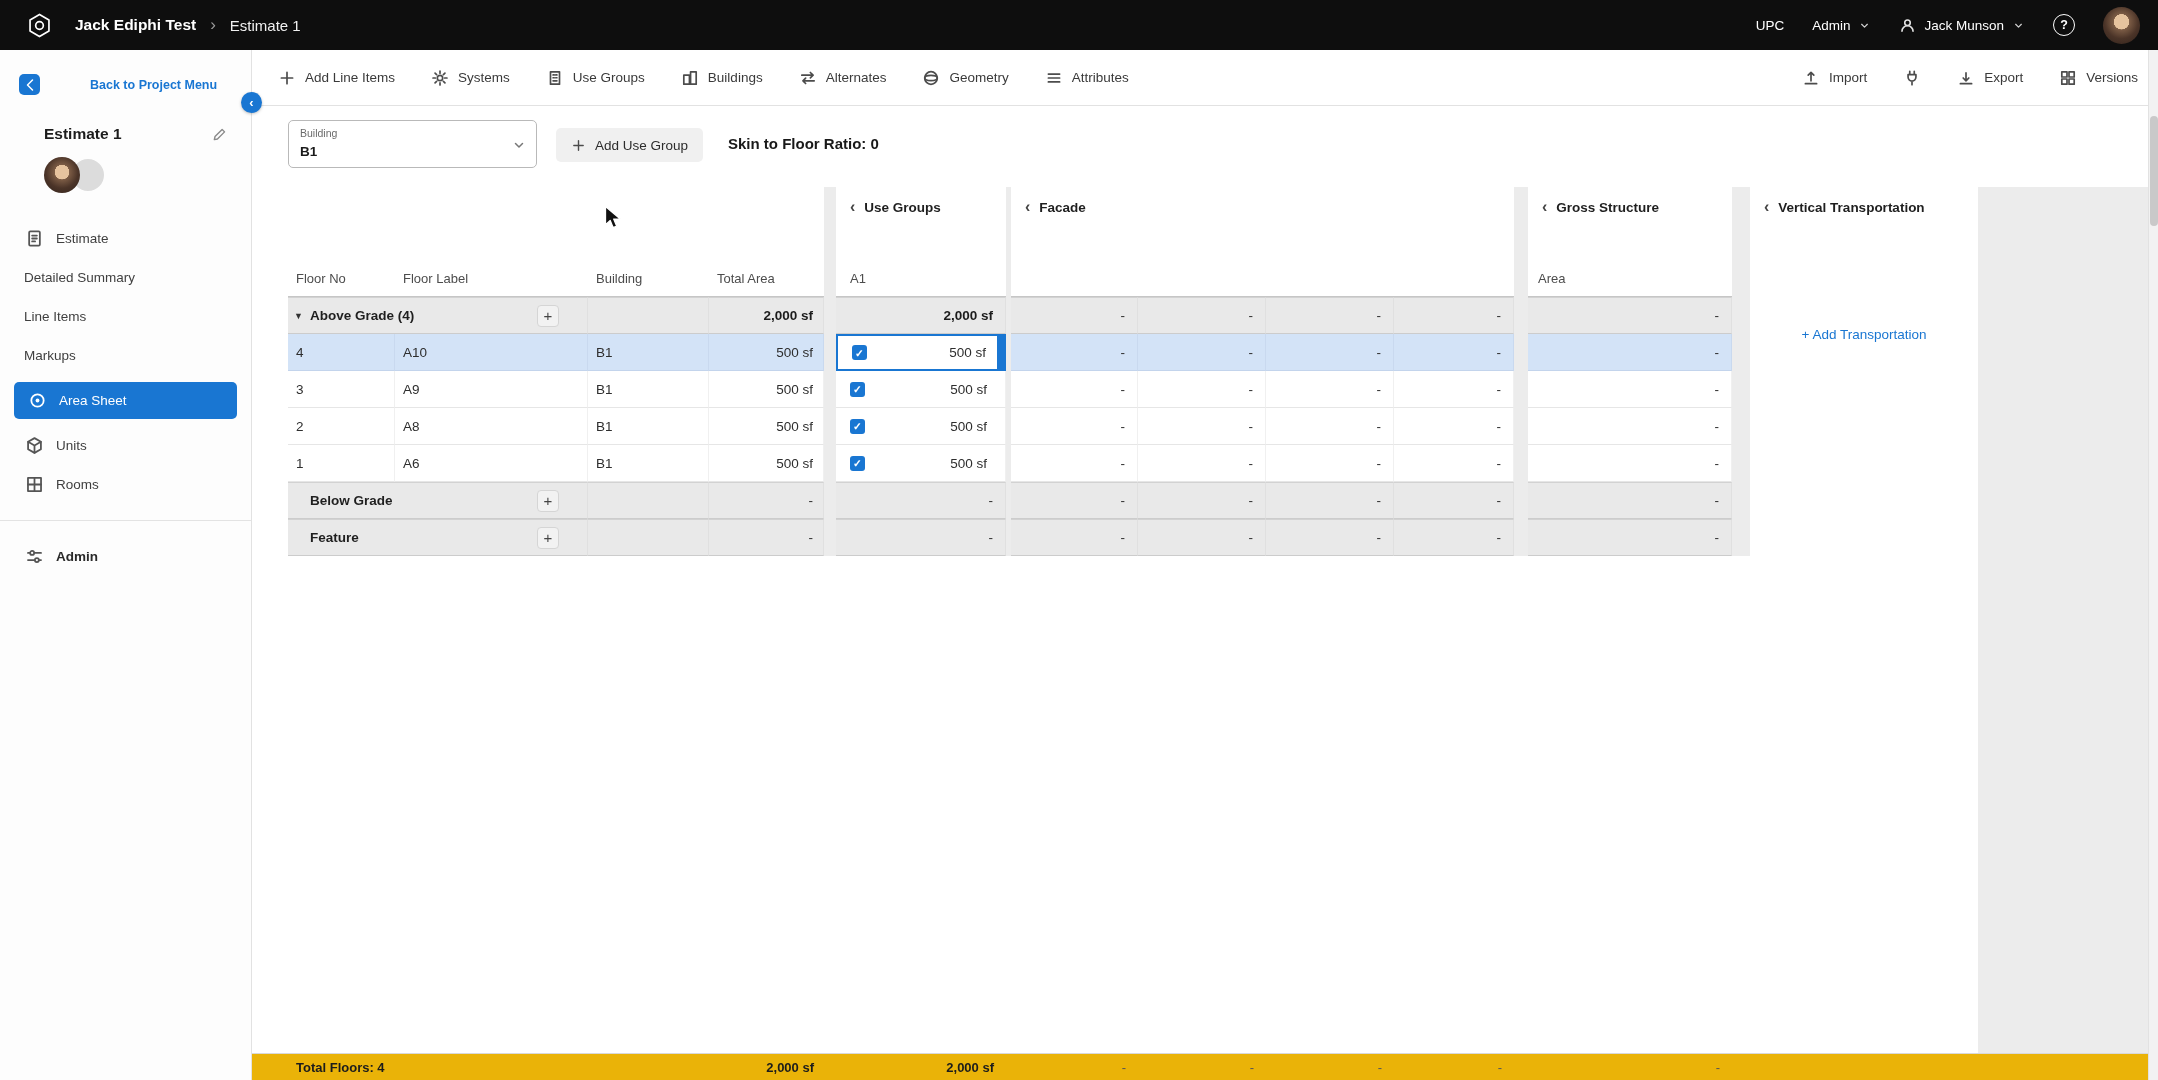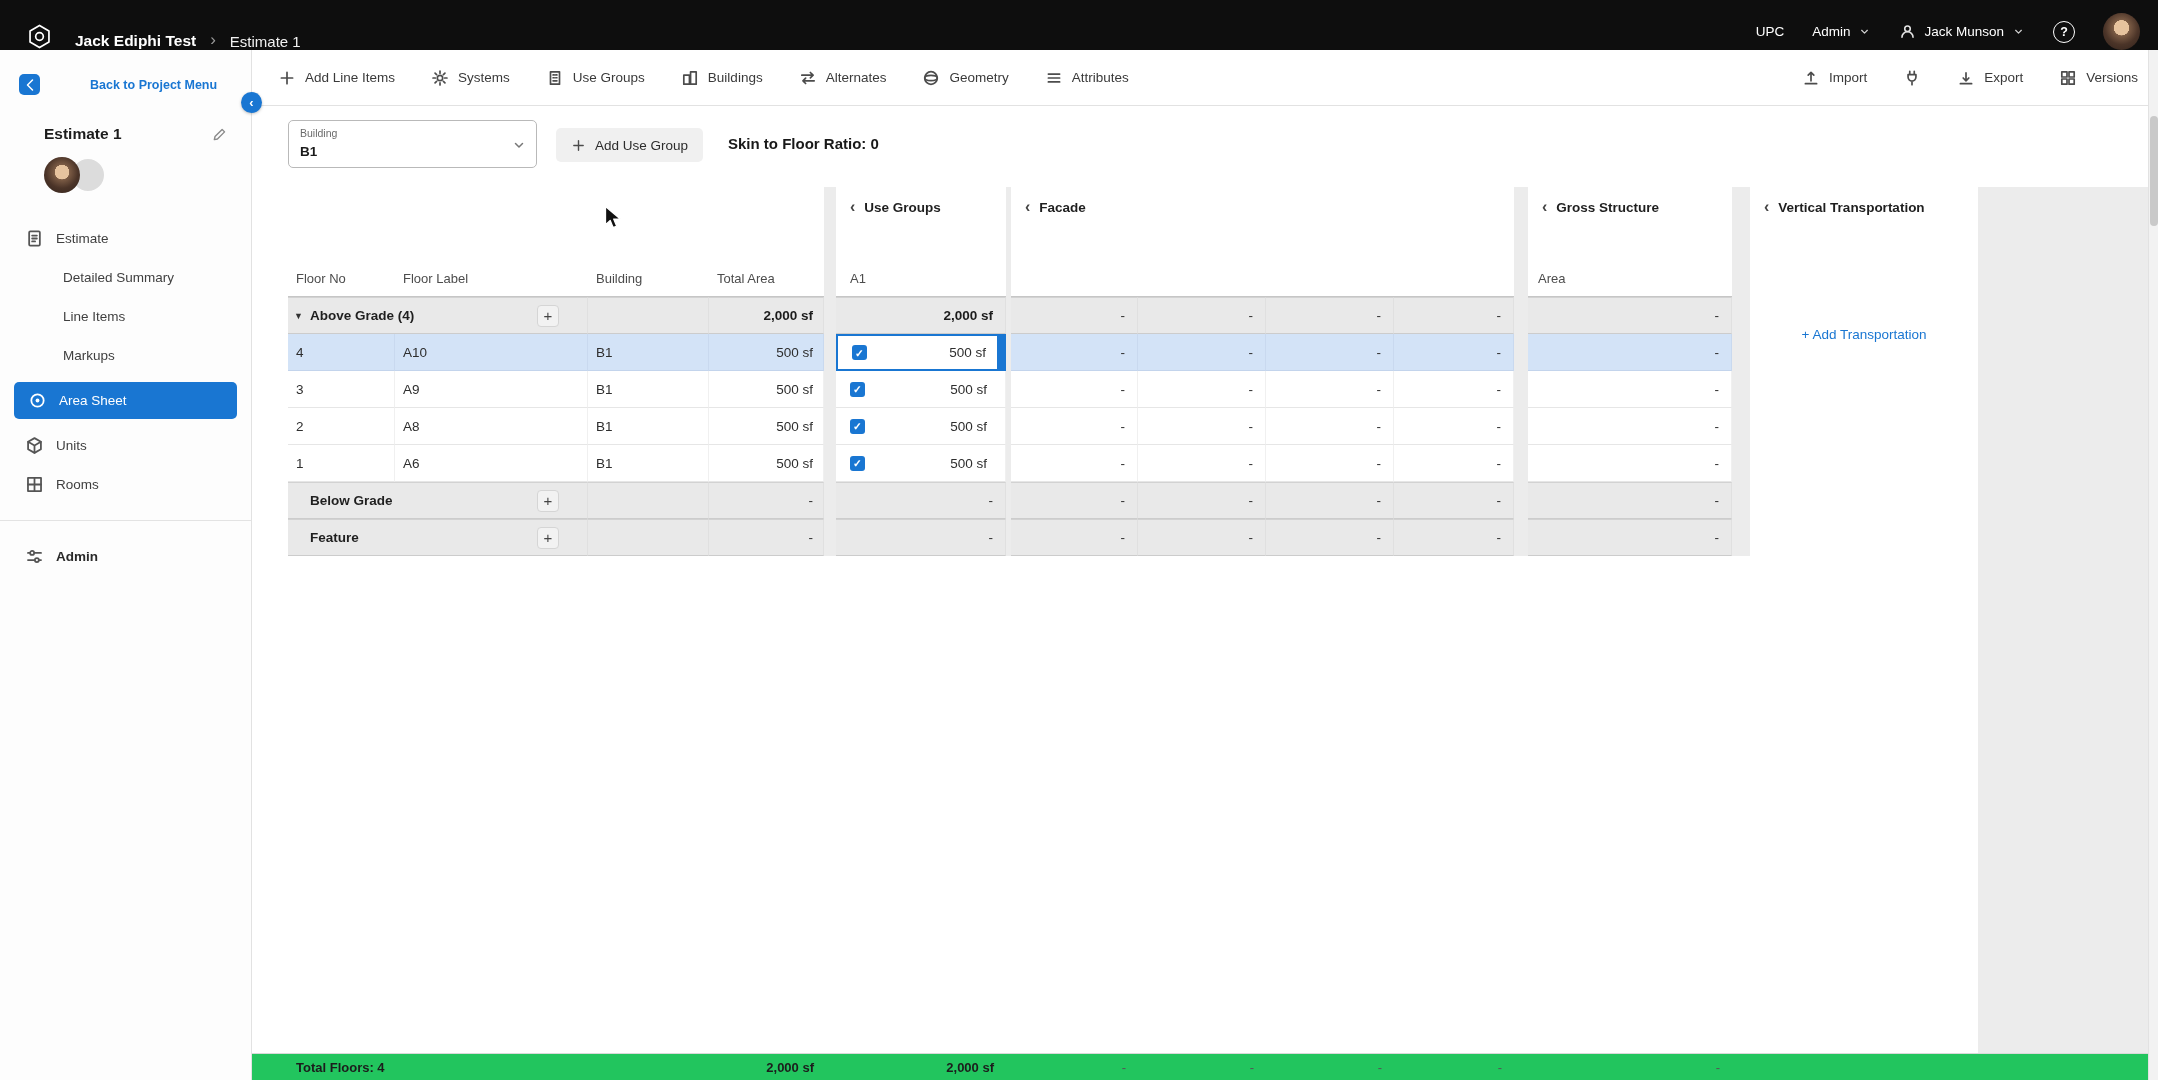--- a/index.html
+++ b/index.html
@@ -4,21 +4,21 @@
 <style>
   * { box-sizing: border-box; margin: 0; padding: 0; }
   html,body { width:2158px; height:1080px; }
   body {
     position: relative; overflow: hidden; background: #fff;
     font-family: "Liberation Sans", sans-serif; color:#222;
   }
   svg { fill:none; stroke:currentColor; stroke-width:1.5; stroke-linecap:round; stroke-linejoin:round; width:100%; height:100%; display:block; }
 
   
-  .topbar { position:absolute; left:0; top:0; width:2158px; height:50px; background:#0e0e0e; display:flex; align-items:flex-end; color:#fff; padding:0 18px 0 26px; }
+  .topbar { position:absolute; left:0; top:0; width:2158px; height:50px; background:#0e0e0e; display:flex; align-items:center; color:#fff; padding:0 18px 0 26px; }
   .logo { width:27px; height:27px; color:#fff; margin-right:22px; cursor:pointer; }
   .tb-project { font-size:15.5px; font-weight:700; cursor:pointer; }
   .tb-sep { color:#9a9a9a; font-size:17px; margin:0 14px; }
   .tb-page { font-size:15px; color:#f1f1f1; }
   .tb-right { margin-left:auto; display:flex; align-items:center; gap:28px; }
   .tb-txt { font-size:13.5px; color:#fff; cursor:pointer; }
   .tb-menu { display:flex; align-items:center; gap:8px; font-size:13.5px; cursor:pointer; }
   .ico12 { width:13px; height:13px; color:#cfcfcf; }
   .ico17 { width:17px; height:17px; color:#e2e2e2; }
   .help { width:22px; height:22px; border:1.6px solid #fff; border-radius:50%; display:flex; align-items:center; justify-content:center; font-size:12.5px; font-weight:700; cursor:pointer; }
@@ -39,21 +39,21 @@
   .collapse-handle { position:absolute; right:-11px; top:42px; width:21px; height:21px; border-radius:50%; background:#1976d2; color:#fff; font-size:13px; font-weight:700; display:flex; align-items:center; justify-content:center; cursor:pointer; z-index:6; box-shadow:0 1px 3px rgba(0,0,0,.25); }
   .est-row { display:flex; align-items:center; margin:30px 0 0 0; padding:0 24px 0 44px; }
   .est-title { font-size:15.5px; font-weight:700; color:#1c1c1c; }
   .pencil { width:15px; height:15px; color:#8a8a8a; margin-left:auto; cursor:pointer; }
   .avatars { display:flex; padding-left:44px; margin-top:14px; }
   .av { width:36px; height:36px; border-radius:50%; }
   .portrait { background: radial-gradient(circle at 50% 42%, #e6c39e 0%, #e6c39e 26%, #7c5c45 27%, #4b3428 58%, #2f211a 100%); z-index:2; }
   .av2 { background:#dcdcdc; margin-left:-10px; border:2px solid #fdfdfd; z-index:1; }
   #side-menu { margin-top:26px; }
   .menu-item { height:39px; display:flex; align-items:center; padding-left:25px; font-size:13.5px; color:#3f3f3f; cursor:pointer; }
-  .menu-item.indent { padding-left:63px; }
+  .menu-item.indent { padding-left:24px; }
   .menu-item.bold .mlabel { font-weight:700; color:#2a2a2a; }
   .menu-item .micon { width:19px; height:19px; color:#555; margin-right:12px; flex:0 0 auto; }
   .menu-item.selected { background:#1976d2; color:#fff; margin:7px 14px; height:37px; border-radius:5px; padding-left:14px; }
   .menu-item.selected .micon { color:#fff; }
   .menu-divider { height:1px; background:#e3e3e3; margin:16px 0; }
 
   
   .content { position:absolute; left:252px; top:106px; right:0; bottom:0; background:#fff; overflow:hidden; }
 
   .bselect { position:absolute; left:36px; top:14px; width:249px; height:48px; border:1px solid #b9b9b9; border-radius:5px; background:#fff; cursor:pointer; }
@@ -91,21 +91,21 @@
   .a1c .a1v { margin-left:auto; padding-right:10px; }
   .a1sel { background:#fff !important; border:2px solid #1976d2 !important; }
   .fh { position:absolute; right:0; top:0; bottom:0; width:7px; background:#1976d2; cursor:crosshair; }
 
   .gap-right { position:absolute; left:1480px; top:81px; width:18px; height:369px; background:#ececec; }
   .vt-panel { position:absolute; left:1498px; top:81px; width:228px; height:369px; background:#fff; }
   .vt-link { position:absolute; top:140px; left:0; right:0; text-align:center; color:#1976d2; font-size:13.5px; cursor:pointer; }
   .grey-right { position:absolute; left:1726px; top:81px; right:0; bottom:27px; background:#ececec; }
 
   
-  .sheet-footer { position:absolute; left:0; right:0; bottom:0; height:27px; background:#22c55e; border-top:1px solid #d9d9d9; display:flex; padding-left:36px; font-size:13px; color:#555; }
+  .sheet-footer { position:absolute; left:0; right:0; bottom:0; height:27px; background:#eab308; border-top:1px solid #d9d9d9; display:flex; padding-left:36px; font-size:13px; color:#555; }
   .fc { display:flex; align-items:center; padding:0 8px; white-space:nowrap; }
   .fsp { flex:0 0 auto; }
 
   
   .vscroll { position:absolute; right:0; top:50px; bottom:0; width:10px; background:#f2f2f2; border-left:1px solid #e2e2e2; z-index:8; }
   .vthumb { position:absolute; top:66px; left:1px; width:8px; height:110px; border-radius:4px; background:#c9c9c9; cursor:pointer; }
   .cursor { position:absolute; left:604px; top:205px; width:22px; height:26px; z-index:50; pointer-events:none; }
 </style>
 </head>
 <body>

